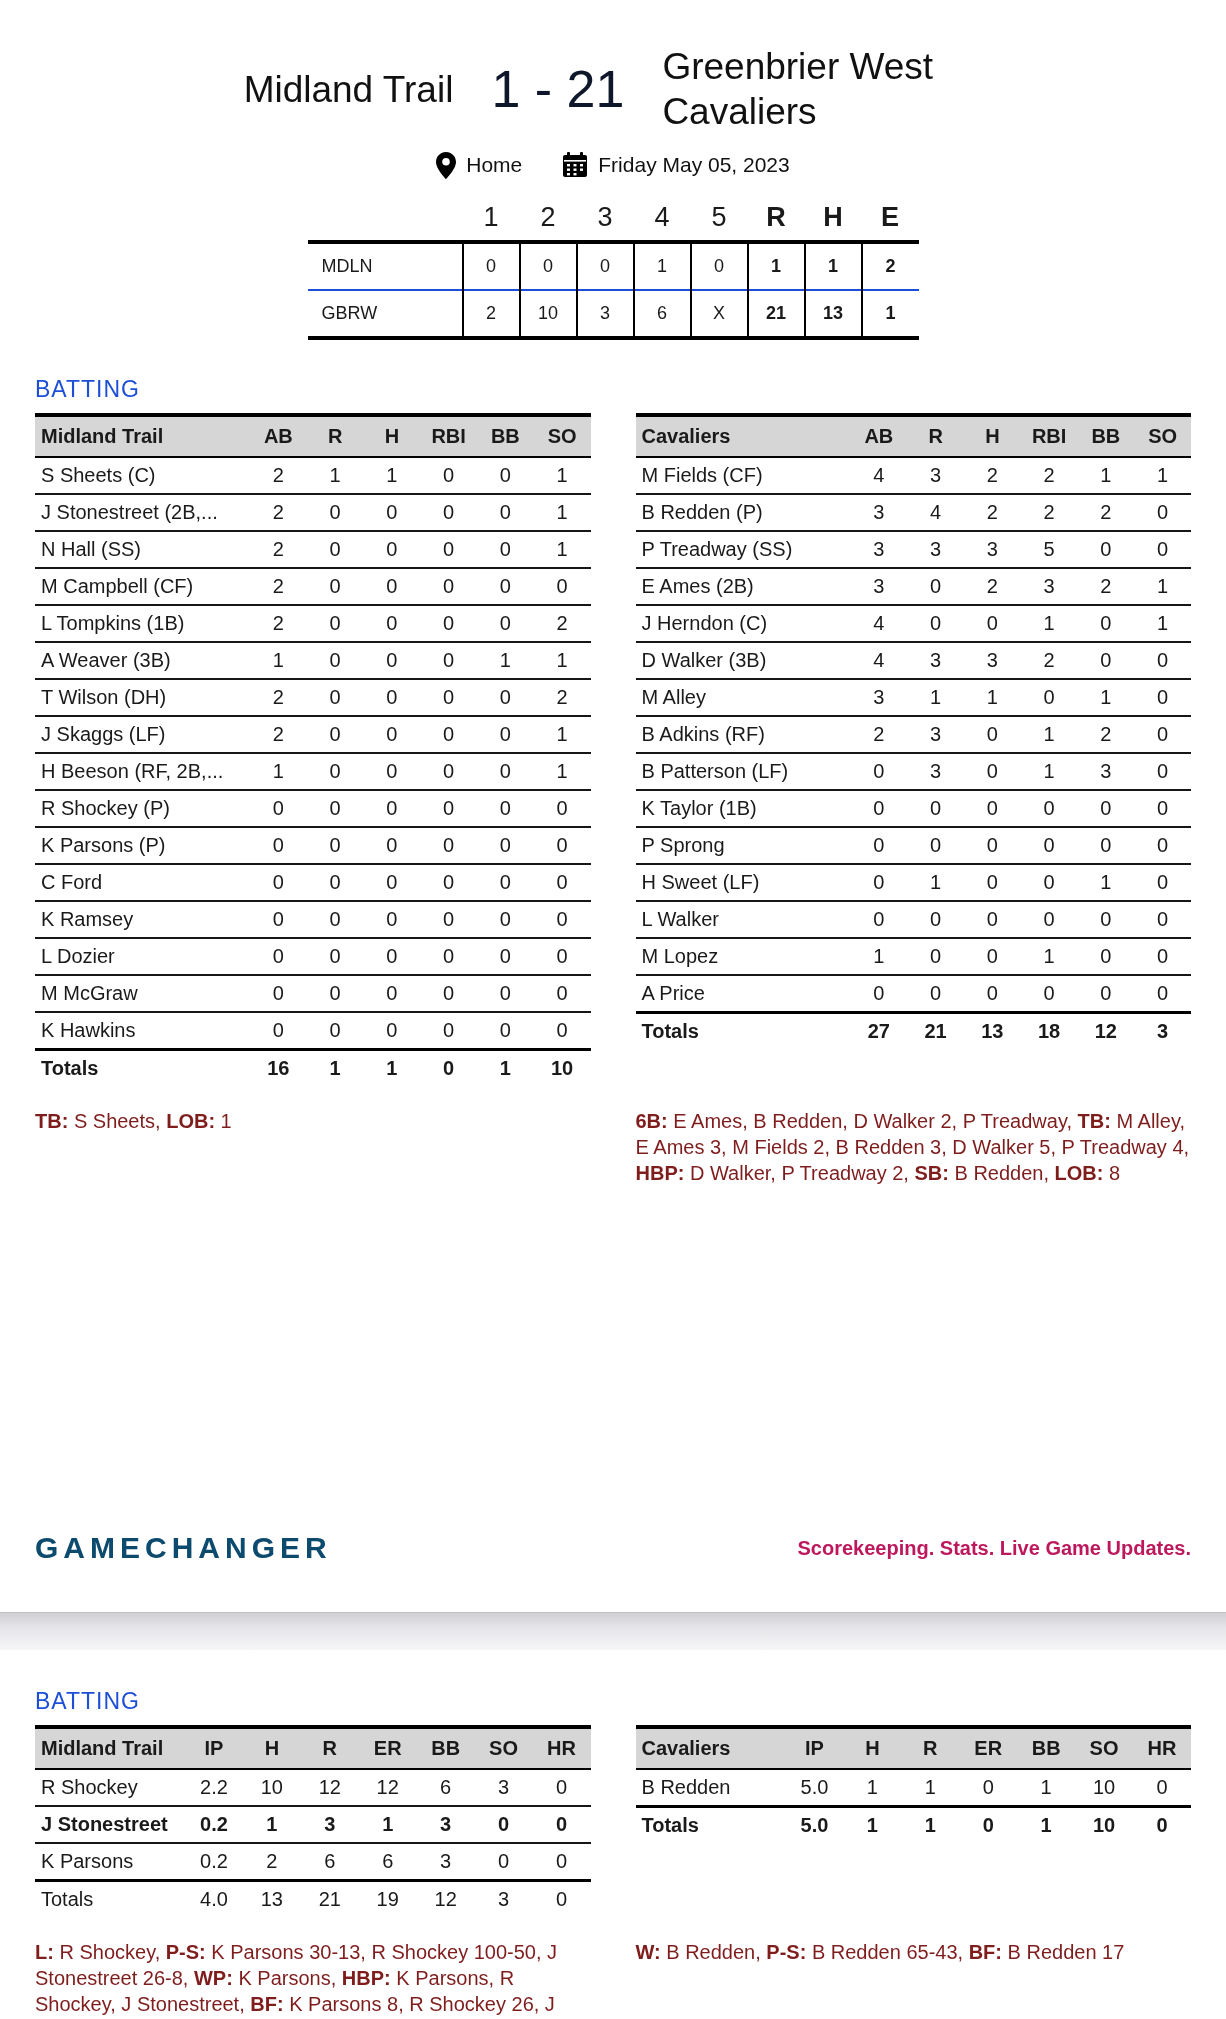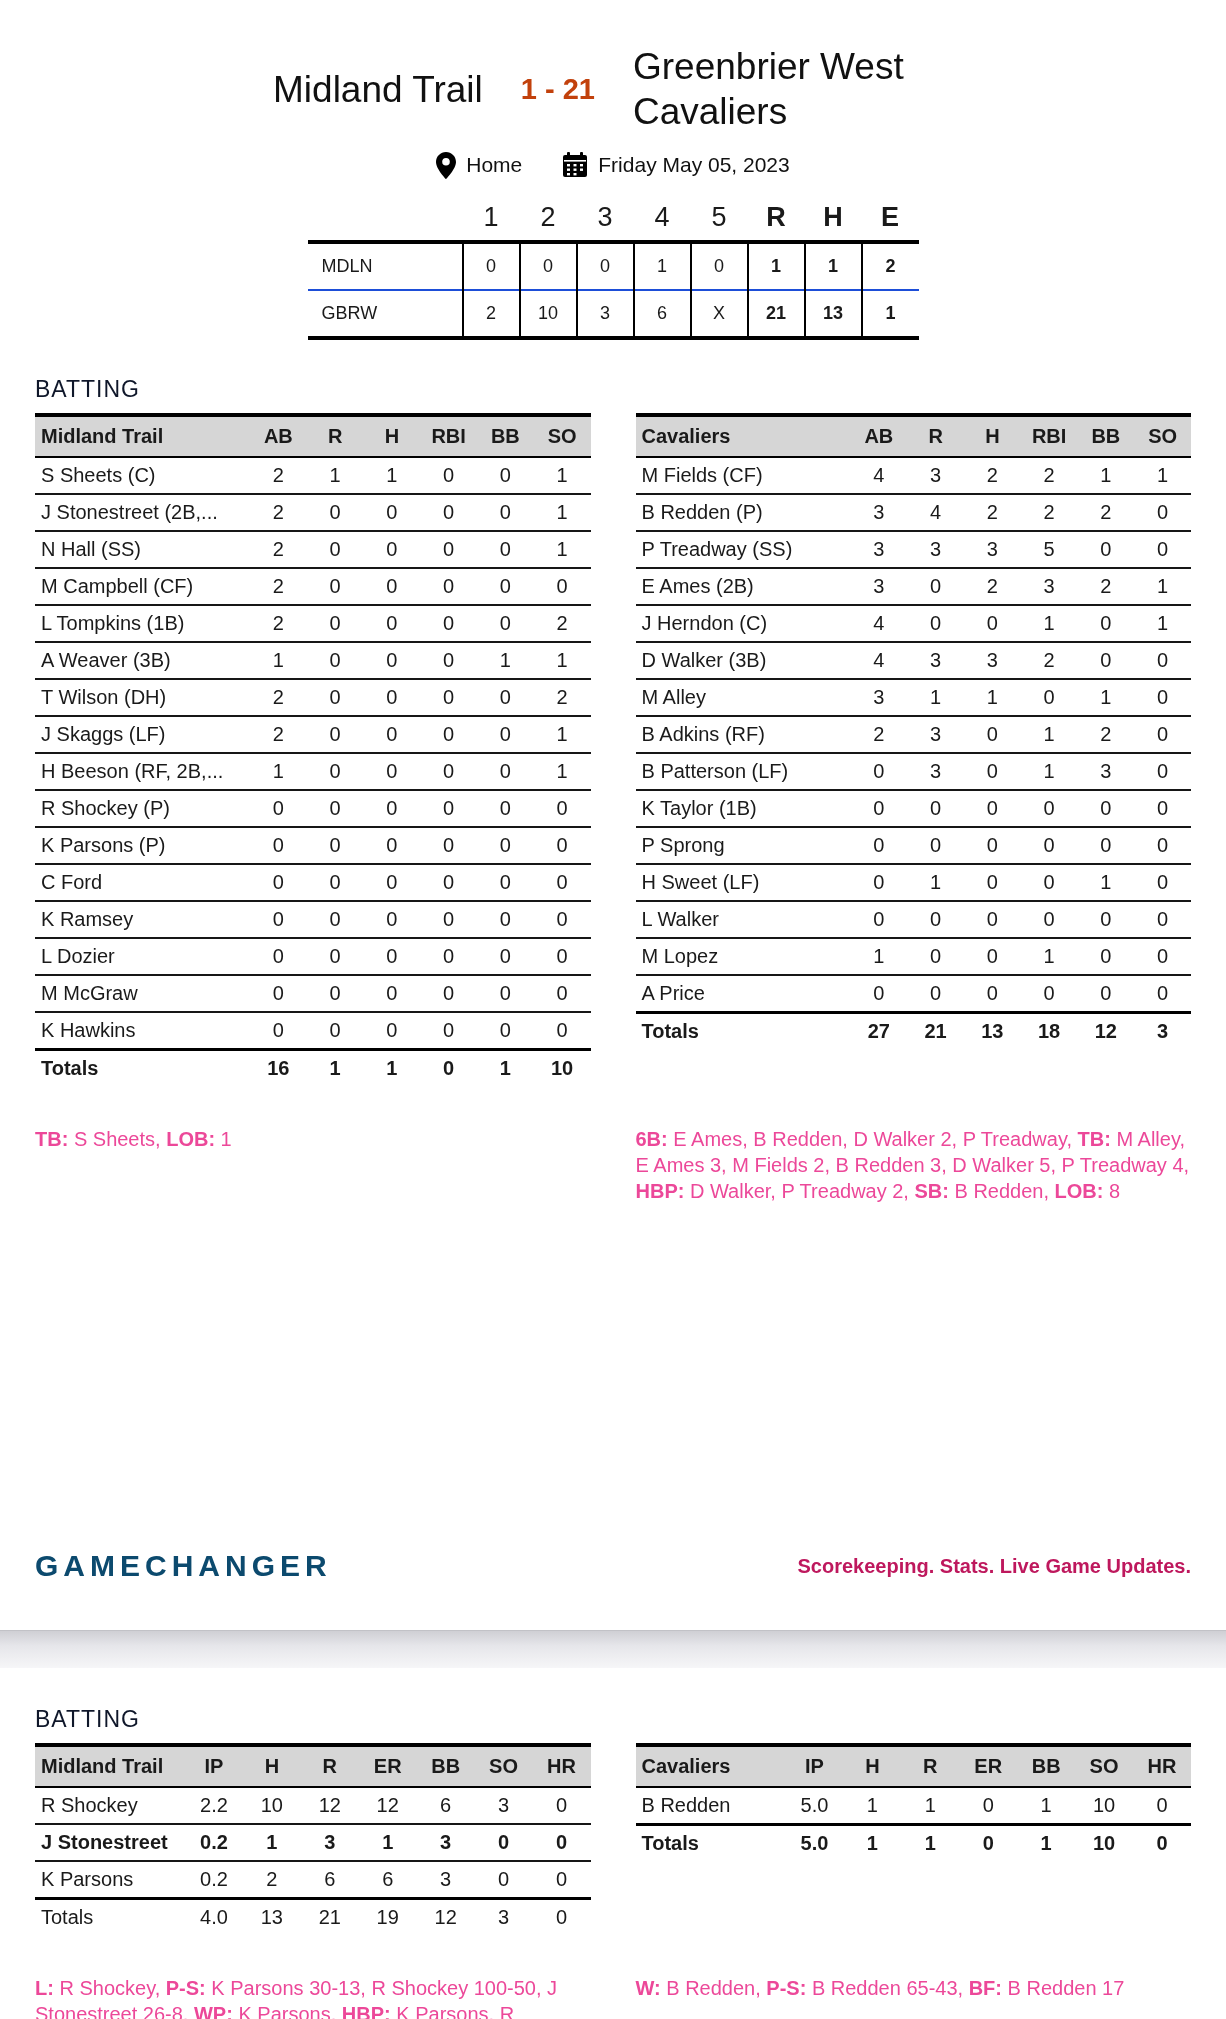--- a/index.html
+++ b/index.html
@@ -8,56 +8,56 @@
     width:1226px; height:2019px; overflow:hidden;
     background:#ffffff; color:#1a1a1a;
     font-family:"Liberation Sans", sans-serif;
   }
   .page { padding-top:44px; }
 
   
   .game-header { display:flex; justify-content:center; align-items:center; gap:38px; }
   .team-name { font-size:37px; font-weight:400; color:#111; line-height:1.22; }
   .team-name.home { width:320px; text-align:left; }
-  .final-score { font-size:29px; font-weight:700; color:#c2410c; white-space:nowrap; }
+  .final-score { font-size:52px; font-weight:400; color:#0f172a; white-space:nowrap; }
 
   .meta-row { display:flex; justify-content:center; align-items:center; gap:40px; margin-top:14px; height:34px; }
   .meta-item { display:inline-flex; align-items:center; gap:10px; font-size:21px; color:#111; }
 
   
   table.linescore { border-collapse:collapse; margin:20px auto 0; table-layout:fixed; }
   .linescore th { font-size:27px; font-weight:400; padding:0 0 7px 0; text-align:center; }
   .linescore th.rhe { font-weight:700; }
   .linescore th.corner { width:155px; }
   .linescore col.num { width:57px; }
   .linescore td { height:48px; text-align:center; font-size:18px; padding:0; }
   .linescore td.team { text-align:left; padding-left:14px; }
   .linescore tbody td + td { border-left:2px solid #000; }
   .linescore tbody tr:first-child { border-top:4px solid #000; }
   .linescore tbody tr + tr { border-top:2px solid #1d4ed8; }
   .linescore tbody tr:last-child { border-bottom:4px solid #000; }
   .linescore td.bold { font-weight:700; }
 
   
-  .section-label { margin:36px 35px 0; font-size:23px; letter-spacing:1px; color:#0f172a; }
+  .section-label { margin:36px 35px 0; font-size:23px; letter-spacing:1px; color:#1d4ed8; }
   .two-col { display:grid; grid-template-columns:1fr 1fr; column-gap:45px; align-items:start; margin:10px 35px 0; }
 
   table.stat { width:100%; border-collapse:collapse; table-layout:fixed; }
   .stat thead th {
     background:#d6d6d6; font-size:20px; font-weight:700; height:42px;
     border-top:4px solid #000; border-bottom:2px solid #000; text-align:center; padding:0;
   }
   .stat th.name, .stat td.name { text-align:left; padding-left:6px; overflow:hidden; white-space:nowrap; }
   .stat col.name-col { width:215px; }
   .stat.pitch col.name-col { width:150px; }
   .stat tbody td { height:37px; font-size:20px; text-align:center; border-bottom:2px solid #161616; padding:0; }
   .stat tr.totals td { border-top:3px solid #000; border-bottom:none; }
   .stat tr.bold td { font-weight:700; }
 
-  .note { margin-top:40px; font-size:20px; line-height:26px; color:#ec4899; }
+  .note { margin-top:22px; font-size:20px; line-height:26px; color:#7f1d1d; }
   .note .b { font-weight:700; }
 
   
   .branding { display:flex; justify-content:space-between; align-items:center; margin:322px 35px 0; height:40px; }
   .logo { font-size:30px; font-weight:800; letter-spacing:5px; color:#0c4a6e; }
   .tagline { font-size:20px; font-weight:700; color:#be185d; }
   .page-break {
     margin-top:44px; height:38px;
     background:linear-gradient(180deg,#cfcfd4 0%, #e6e6ea 40%, #f6f6f8 100%);
     border-top:1px solid #c2c2c7;

